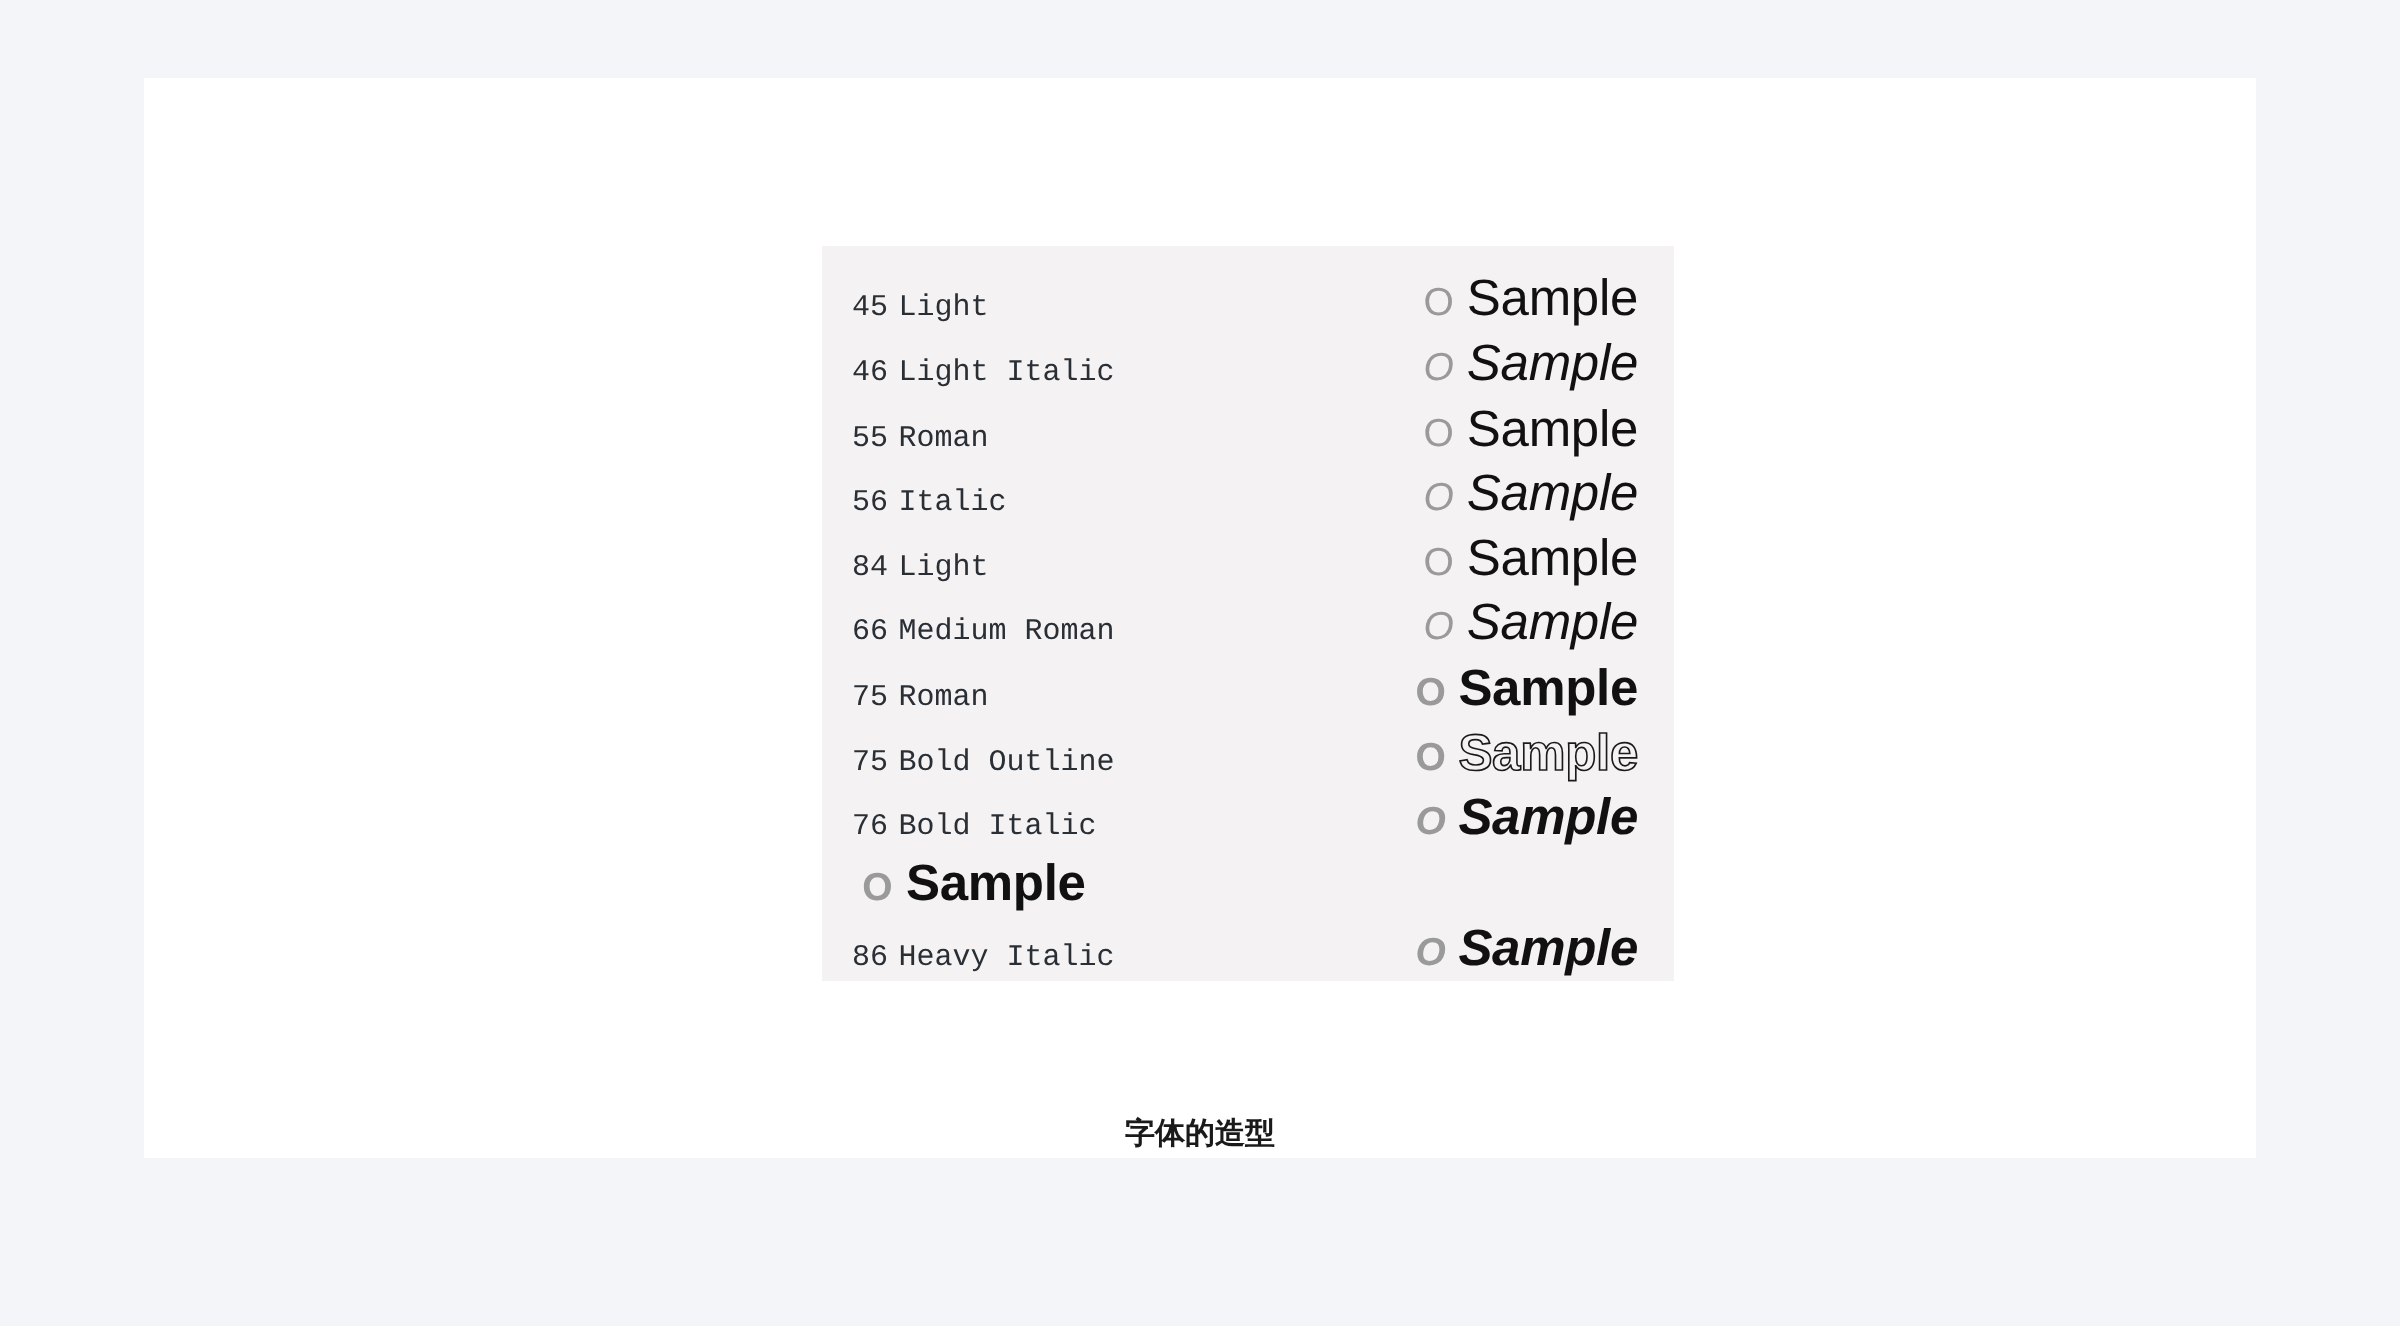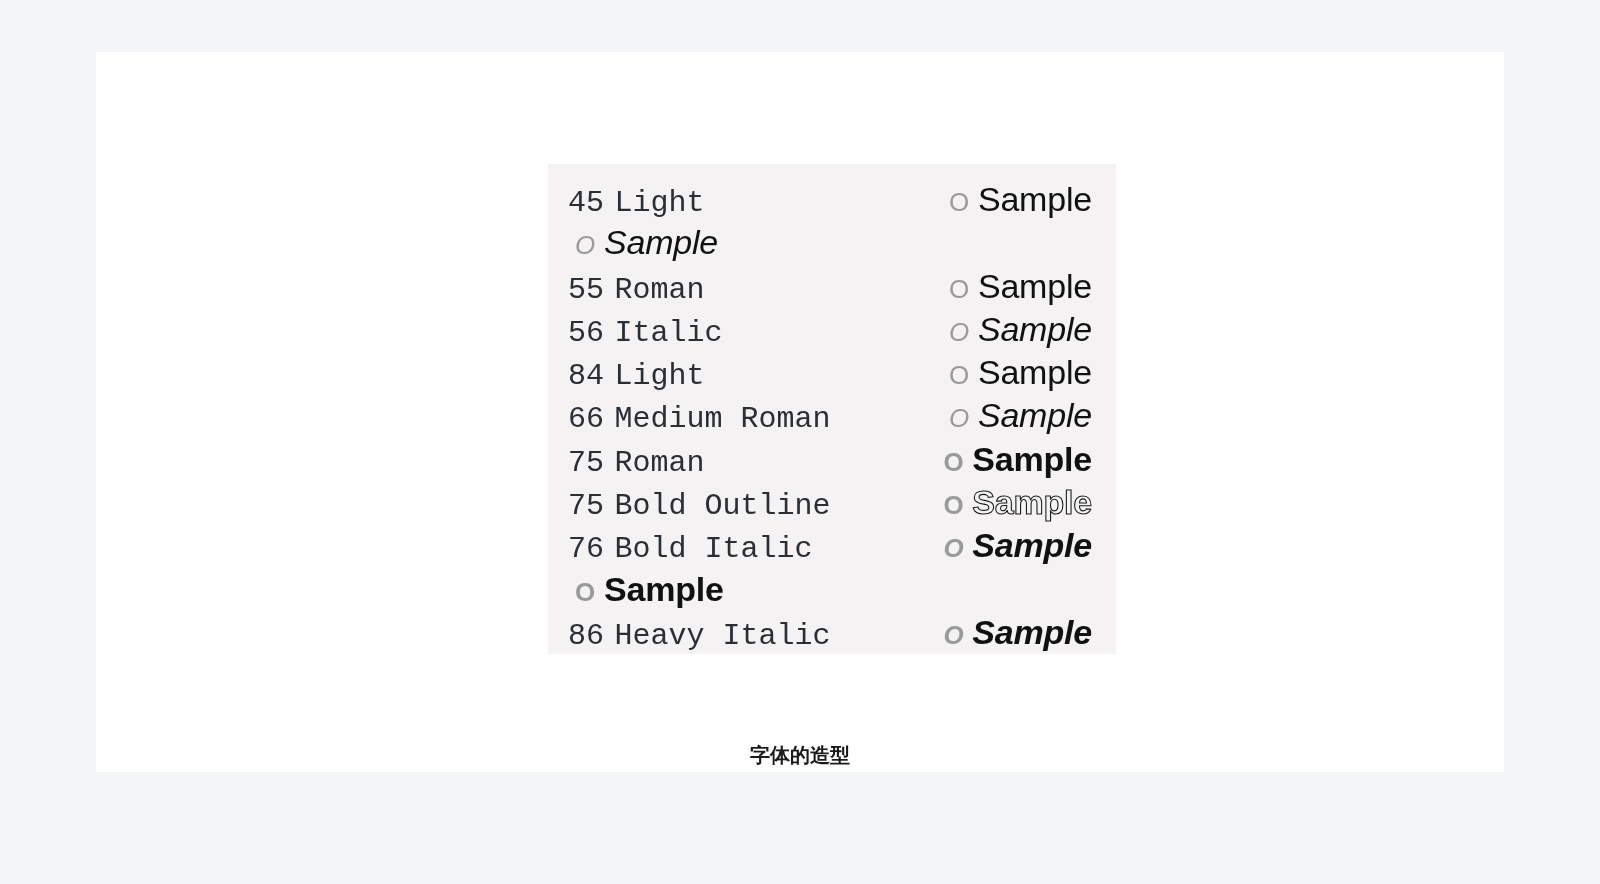--- a/index.html
+++ b/index.html
@@ -38,21 +38,21 @@
     display: flex;
     align-items: baseline;
     height: 43.3px;
     line-height: 43.3px;
     white-space: nowrap;
   }
 
   .label-col {
     width: 380px;
     font-family: "Courier New", ui-monospace, SFMono-Regular, Menlo, Monaco, Consolas, monospace;
-    font-size: 30px;
+    font-size: 20px;
     color: #2a2f36;
   }
   .label-num {
     display: inline;
   }
   .label-name {
     display: inline;
     margin-left: 0.35em;
   }
 
@@ -111,20 +111,21 @@
 
 <div class="card">
 
   <div class="specimen" id="specimen">
       <div class="row">
         <div class="label-col"><span class="label-num">45</span><span class="label-name">Light</span></div>
         <div class="o-col w-light">O</div>
         <div class="sample-col w-light">Sample</div>
       </div>
       <div class="row">
+        <div class="label-col"><span class="label-num">46</span><span class="label-name">Light Italic</span></div>
         <div class="o-col w-light italic">O</div>
         <div class="sample-col w-light italic">Sample</div>
       </div>
       <div class="row">
         <div class="label-col"><span class="label-num">55</span><span class="label-name">Roman</span></div>
         <div class="o-col w-roman">O</div>
         <div class="sample-col w-roman">Sample</div>
       </div>
       <div class="row">
         <div class="label-col"><span class="label-num">56</span><span class="label-name">Italic</span></div>

